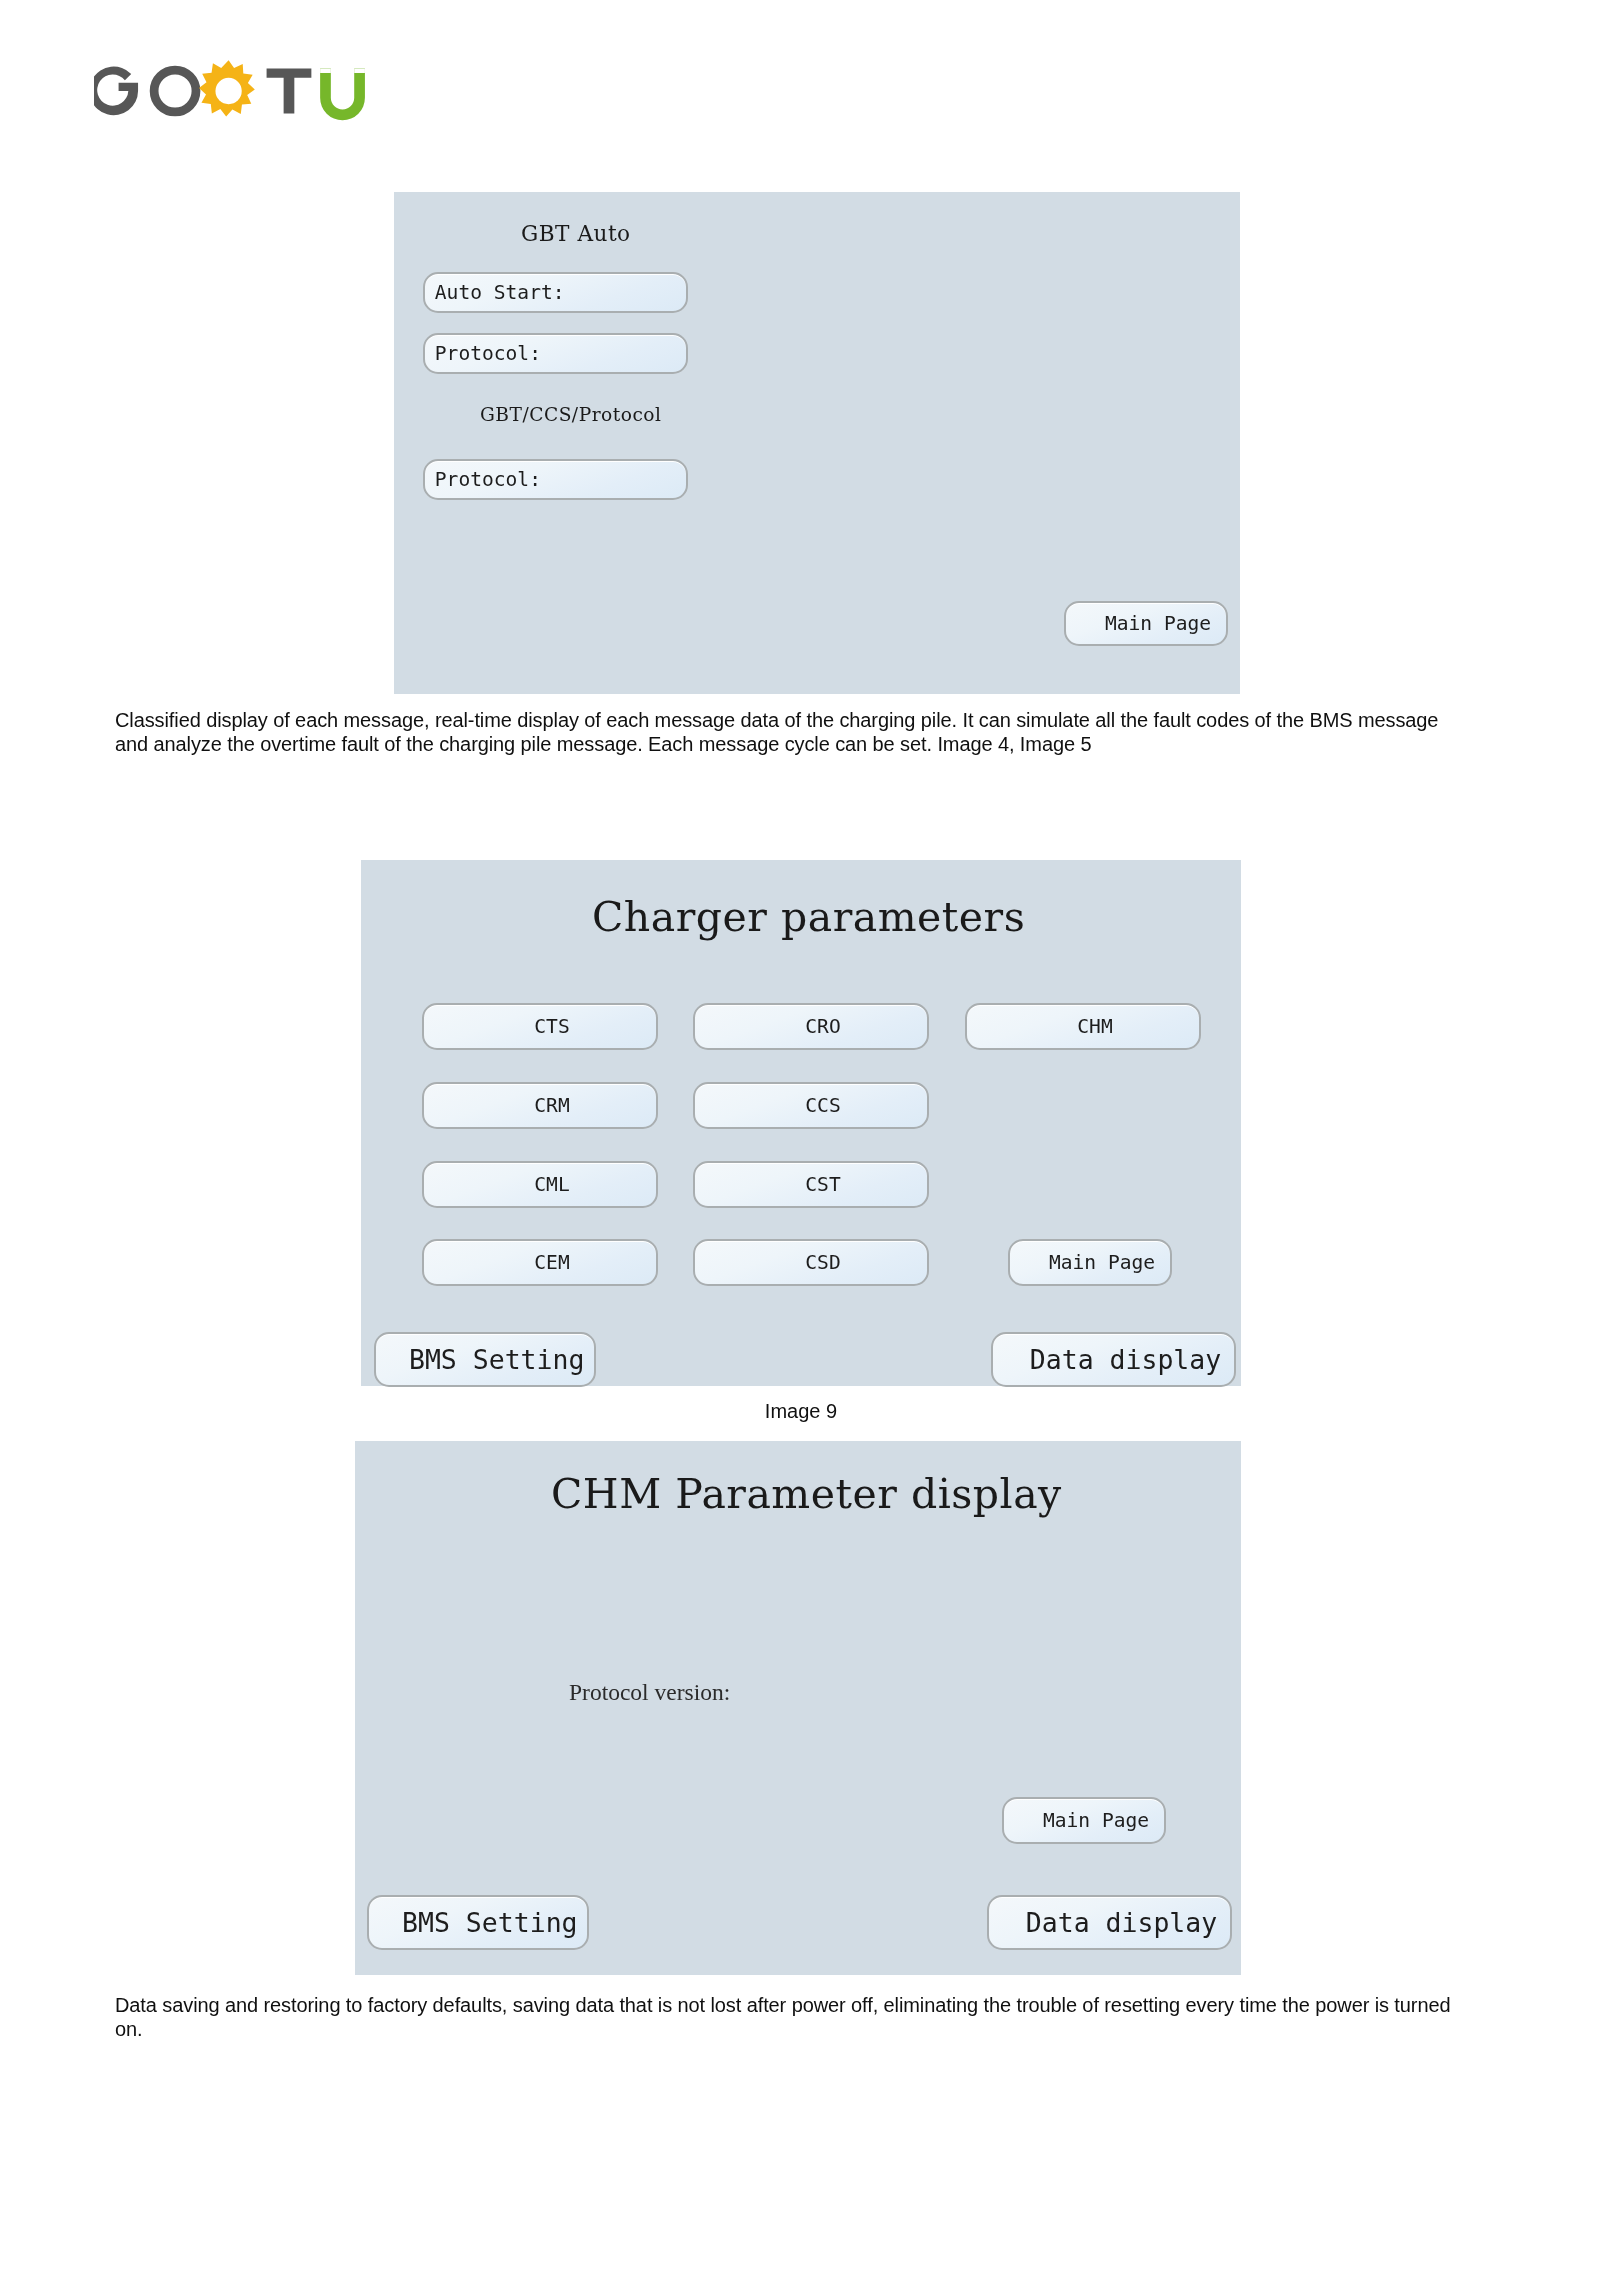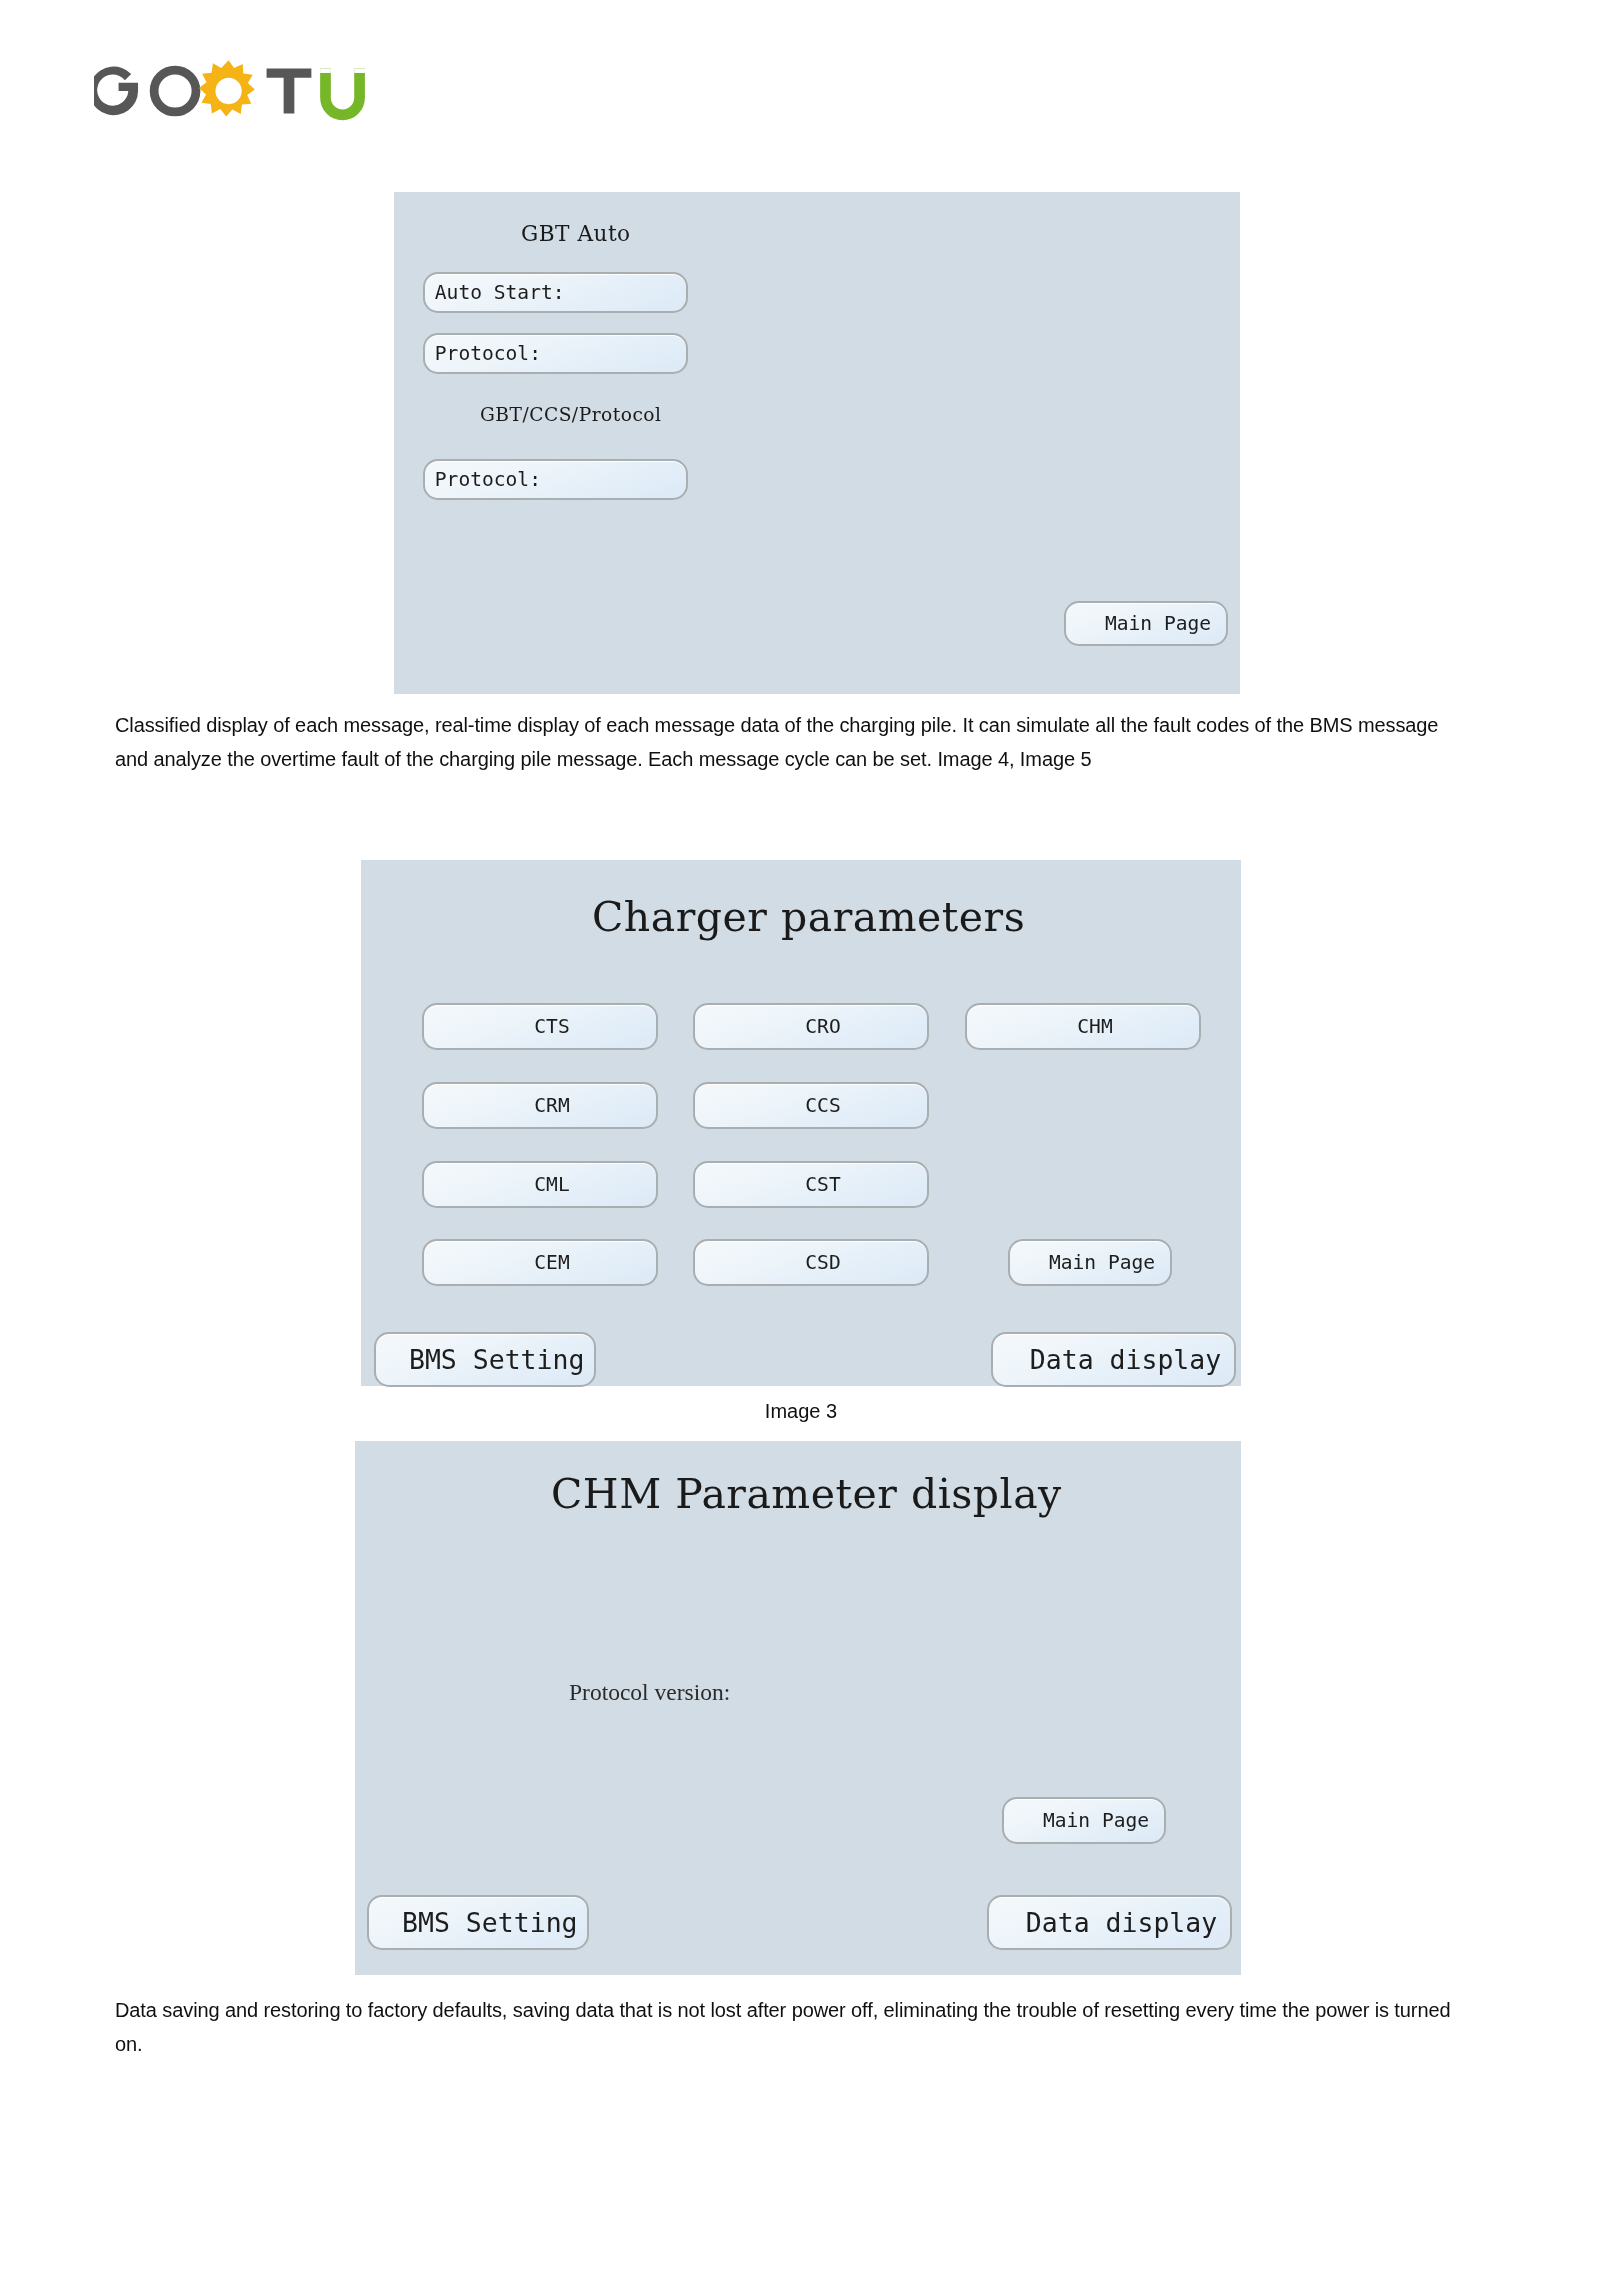--- a/index.html
+++ b/index.html
@@ -64,21 +64,21 @@
     overflow: hidden;
   }
   .hmi-btn.center { justify-content: center; padding-left: 24px; }
   .hmi-btn.left   { justify-content: flex-start; padding-left: 9.8px; }
 
   
   .doc-para {
     position: absolute;
     font-family: "Liberation Sans", sans-serif;
     font-size: 20px;
-    line-height: 34px;
+    line-height: 24px;
     color: #101010;
     letter-spacing: -0.1px;
   }
 
   .caption {
     position: absolute;
     font-family: "Liberation Sans", sans-serif;
     font-size: 20px;
     color: #101010;
     text-align: center;
@@ -175,21 +175,21 @@
   </div>
 
   <div class="hmi-btn center" style="left:12.7px; top:472px; width:222px; height:55px; font-size:26.5px;">
     <span>BMS Setting</span>
   </div>
   <div class="hmi-btn center" style="left:630px; top:472px; width:245px; height:55px; font-size:26.5px;">
     <span>Data display</span>
   </div>
 </div>
 
-<div class="caption" style="left:361px; top:1400px; width:880px;">Image 3</div>
+<div class="caption" style="left:361px; top:1400px; width:880px;">Image 9</div>
 
 <div class="hmi-panel" style="left:355px; top:1441px; width:886px; height:534px;">
 
   <div class="hmi-title" style="left:196px; top:29px; font-size:41px;">CHM Parameter display</div>
 
   <div class="hmi-label" style="left:214px; top:1208px; font-size:23.5px; top:238px;">Protocol version:</div>
 
   <div class="hmi-btn center" style="left:647px; top:356px; width:164px; height:47px; font-size:19.6px;">
     <span>Main Page</span>
   </div>

